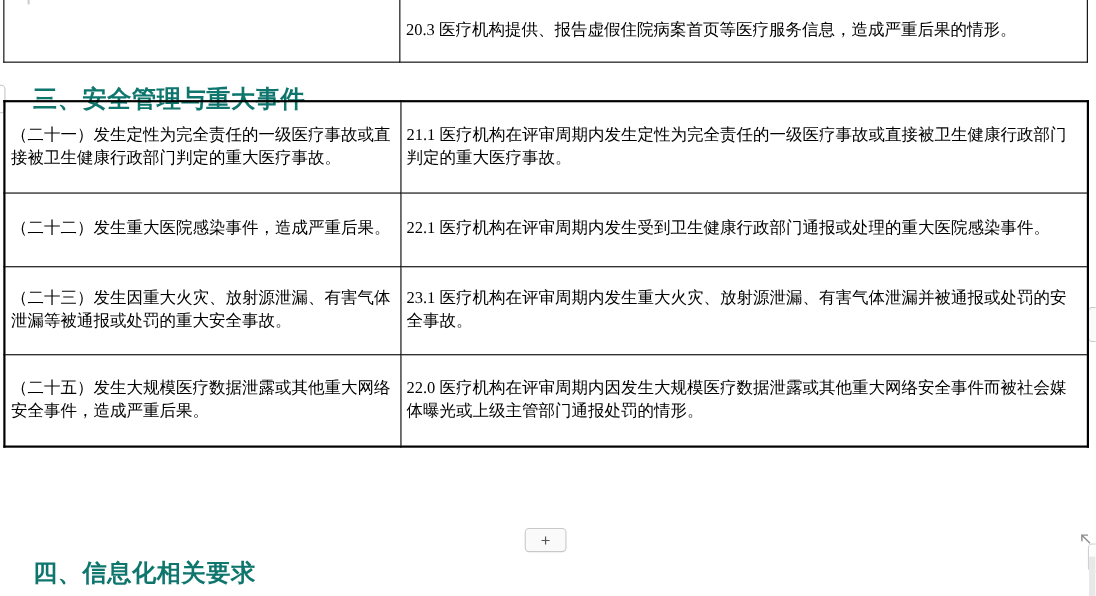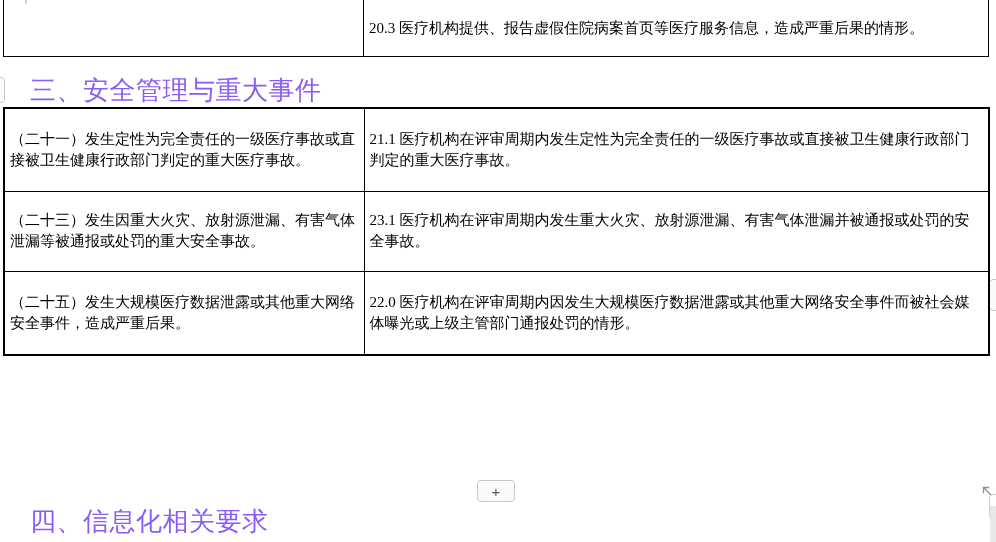--- a/index.html
+++ b/index.html
@@ -17,33 +17,33 @@
   .tbl td{
     border:1.5px solid #000;
     font-size:15px;line-height:21px;color:#000;
     vertical-align:middle;padding:5px 6px 5px 5px;
     word-break:break-all;
   }
   .top-tbl{left:3px;top:0;width:985px;padding-left:16px;}
   .top-tbl td{border-top:none;height:46px;}
   .col-item{width:360px;}
   .col-criteria{width:625px;}
-  .main-tbl{left:3px;top:107px;width:985px;}
+  .main-tbl{left:3px;top:91px;width:985px;}
   .main-tbl td{border-width:1.5px;}
   .main-tbl{border:2px solid #000;}
   tr.r1{height:83px;}
   tr.r2{height:67px;}
   tr.r3{height:80px;}
   tr.r4{height:61px;}
   tr.r5{height:84px;padding-left:36px;}
   
   .sec-heading{
     position:absolute;margin:0;
     font-family:"Liberation Sans","DejaVu Sans",sans-serif;
-    font-weight:normal;font-size:26px;line-height:24px;color:#8b5cf6;
+    font-weight:bold;font-size:22px;line-height:24px;color:#0f766e;
     letter-spacing:0.5px;white-space:nowrap;
   }
   #heading-security{left:30px;top:78px;}
   #heading-info{left:30px;top:509px;text-align:center;}
   
   .add-row-btn{
     position:absolute;left:477px;top:480px;width:38px;height:22px;
     background:#fafafa;border:1px solid #c8c8c8;border-radius:4px;
     box-sizing:border-box;display:flex;align-items:center;justify-content:center;
     font-family:"Liberation Sans","DejaVu Sans",sans-serif;
@@ -106,20 +106,24 @@
 <table class="tbl main-tbl">
   <colgroup>
       <col class="col-item">
       <col class="col-criteria">
     </colgroup>
   <tbody>
       <tr class="r1">
     <td>（二十一）发生定性为完全责任的一级医疗事故或直接被卫生健康行政部门判定的重大医疗事故。</td>
     <td>21.1 医疗机构在评审周期内发生定性为完全责任的一级医疗事故或直接被卫生健康行政部门判定的重大医疗事故。</td>
   </tr>
+  <tr class="r2">
+    <td>（二十二）发生重大医院感染事件，造成严重后果。</td>
+    <td>22.1 医疗机构在评审周期内发生受到卫生健康行政部门通报或处理的重大医院感染事件。</td>
+  </tr>
   <tr class="r3">
     <td>（二十三）发生因重大火灾、放射源泄漏、有害气体泄漏等被通报或处罚的重大安全事故。</td>
     <td>23.1 医疗机构在评审周期内发生重大火灾、放射源泄漏、有害气体泄漏并被通报或处罚的安全事故。</td>
   </tr>
   <tr class="r5">
     <td>（二十五）发生大规模医疗数据泄露或其他重大网络安全事件，造成严重后果。</td>
     <td>22.0 医疗机构在评审周期内因发生大规模医疗数据泄露或其他重大网络安全事件而被社会媒体曝光或上级主管部门通报处罚的情形。</td>
   </tr>
 </tbody>
   </table>

